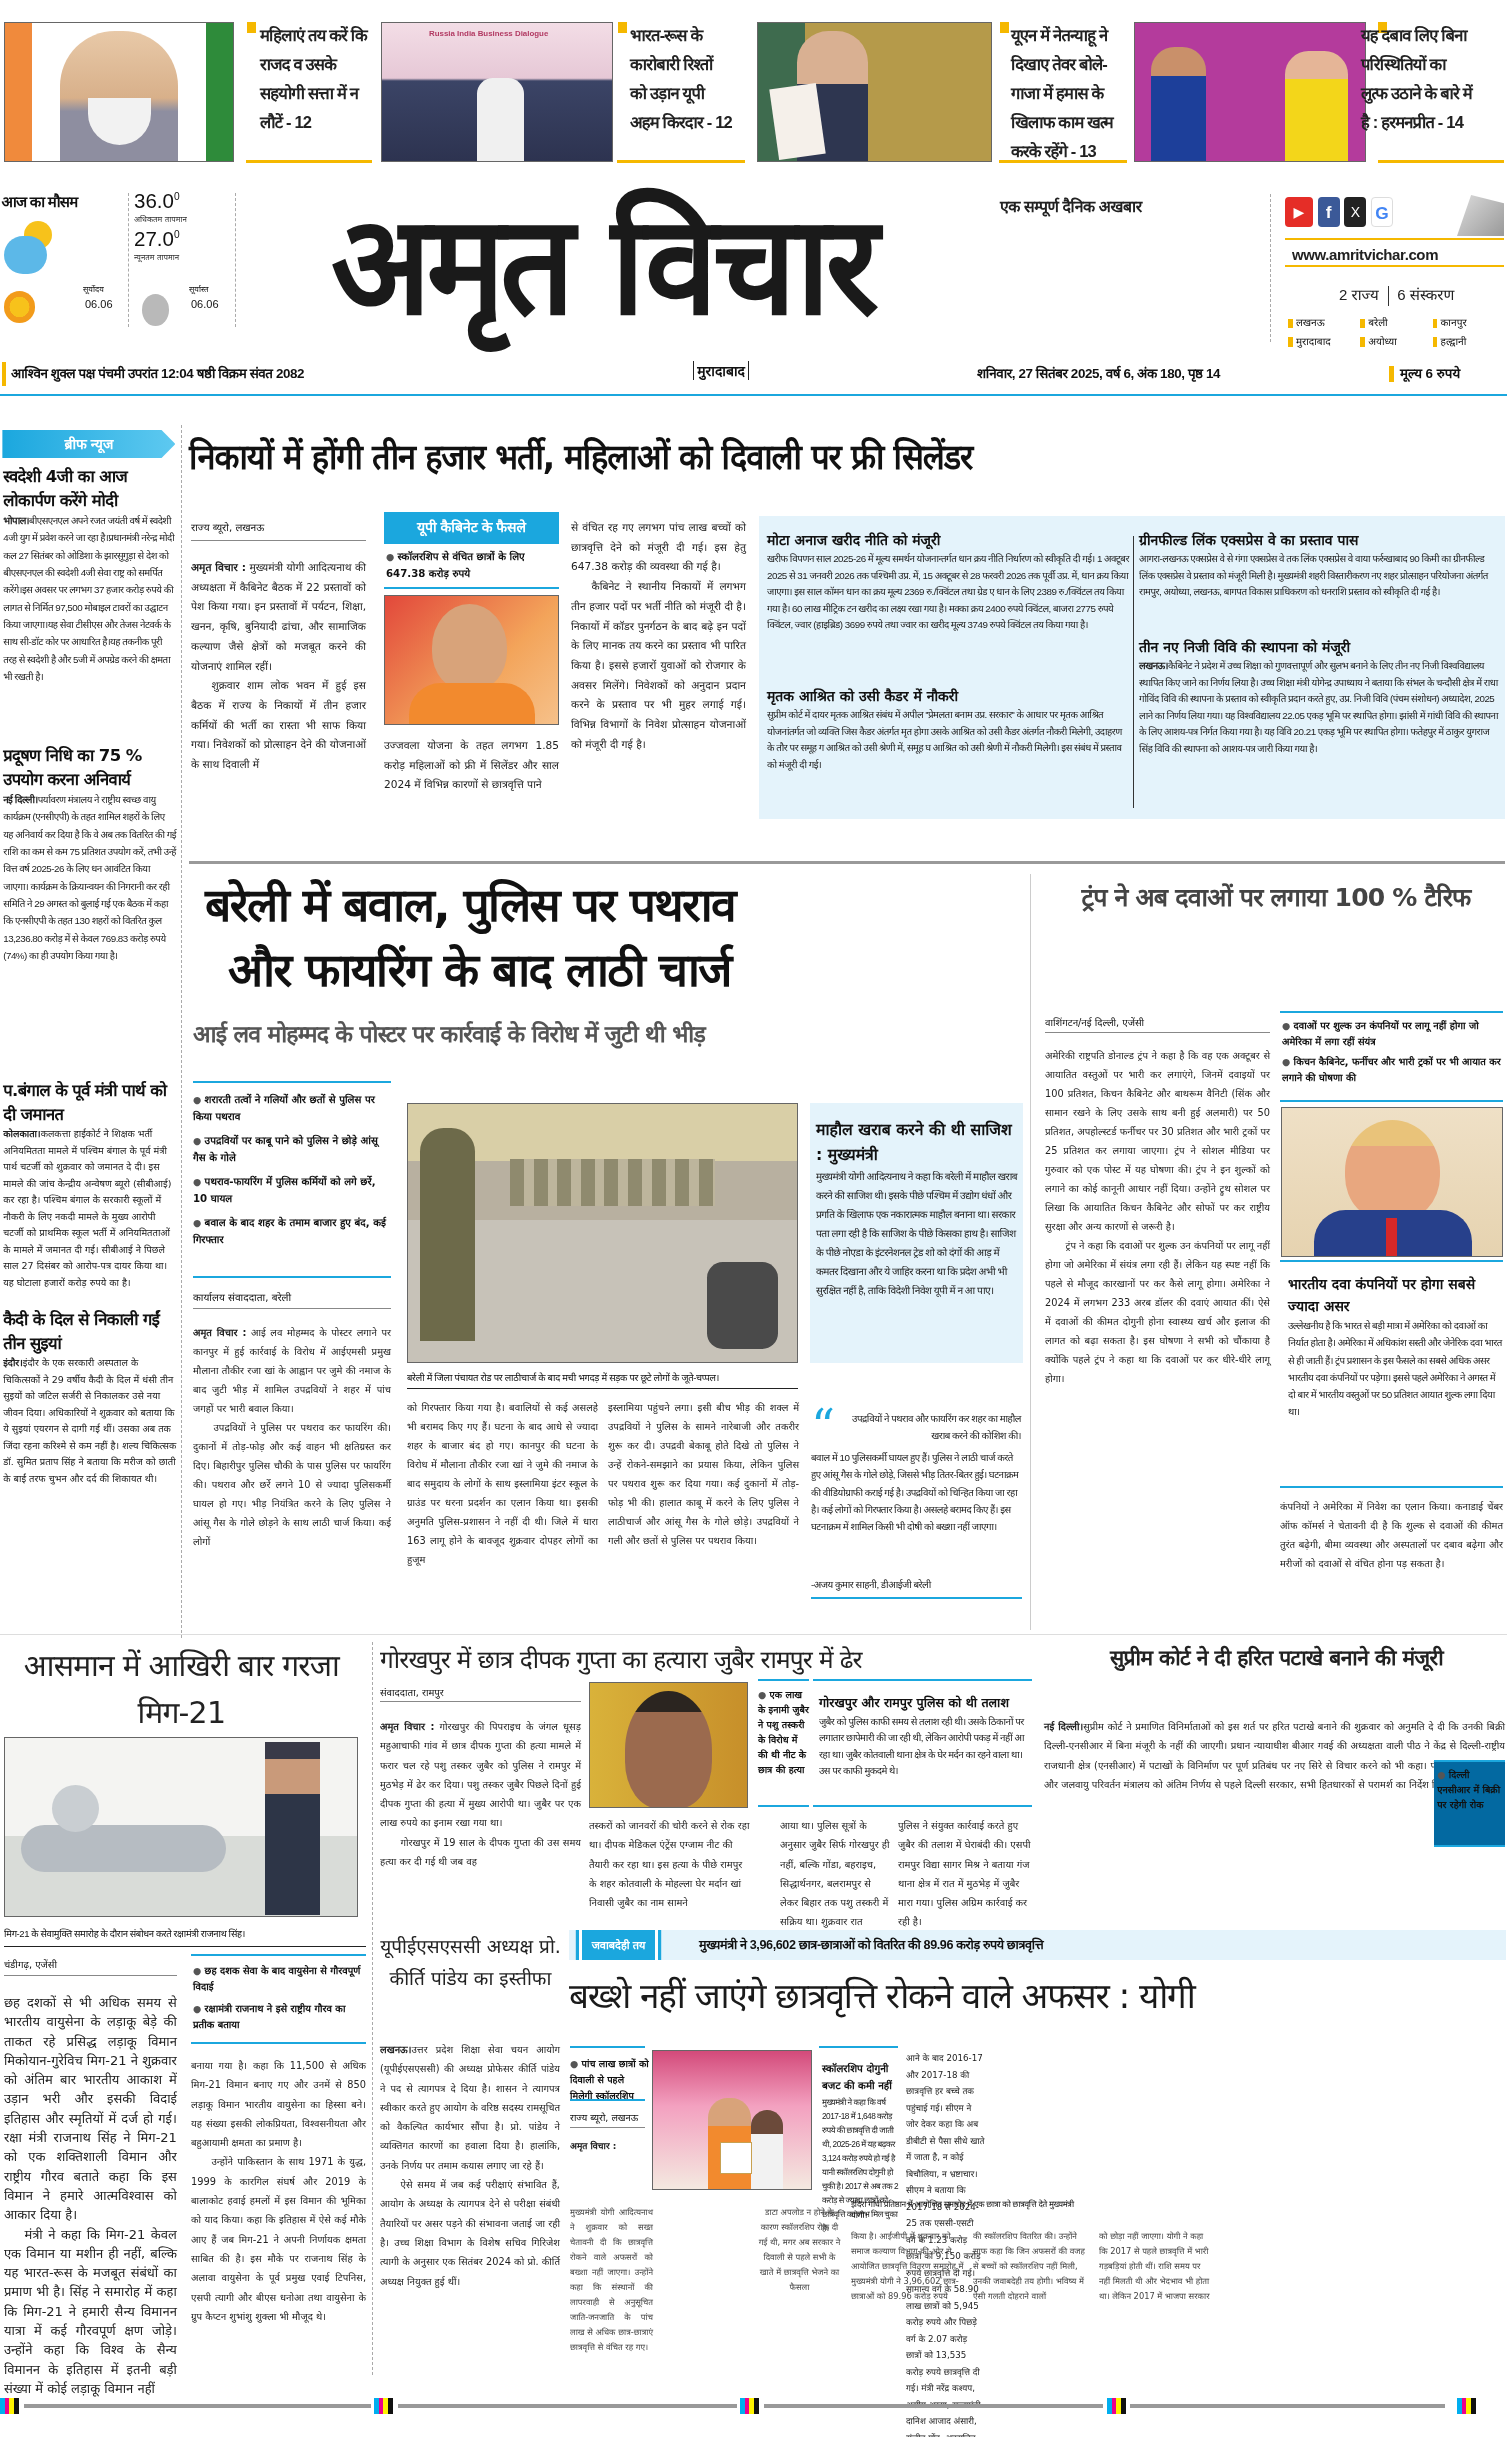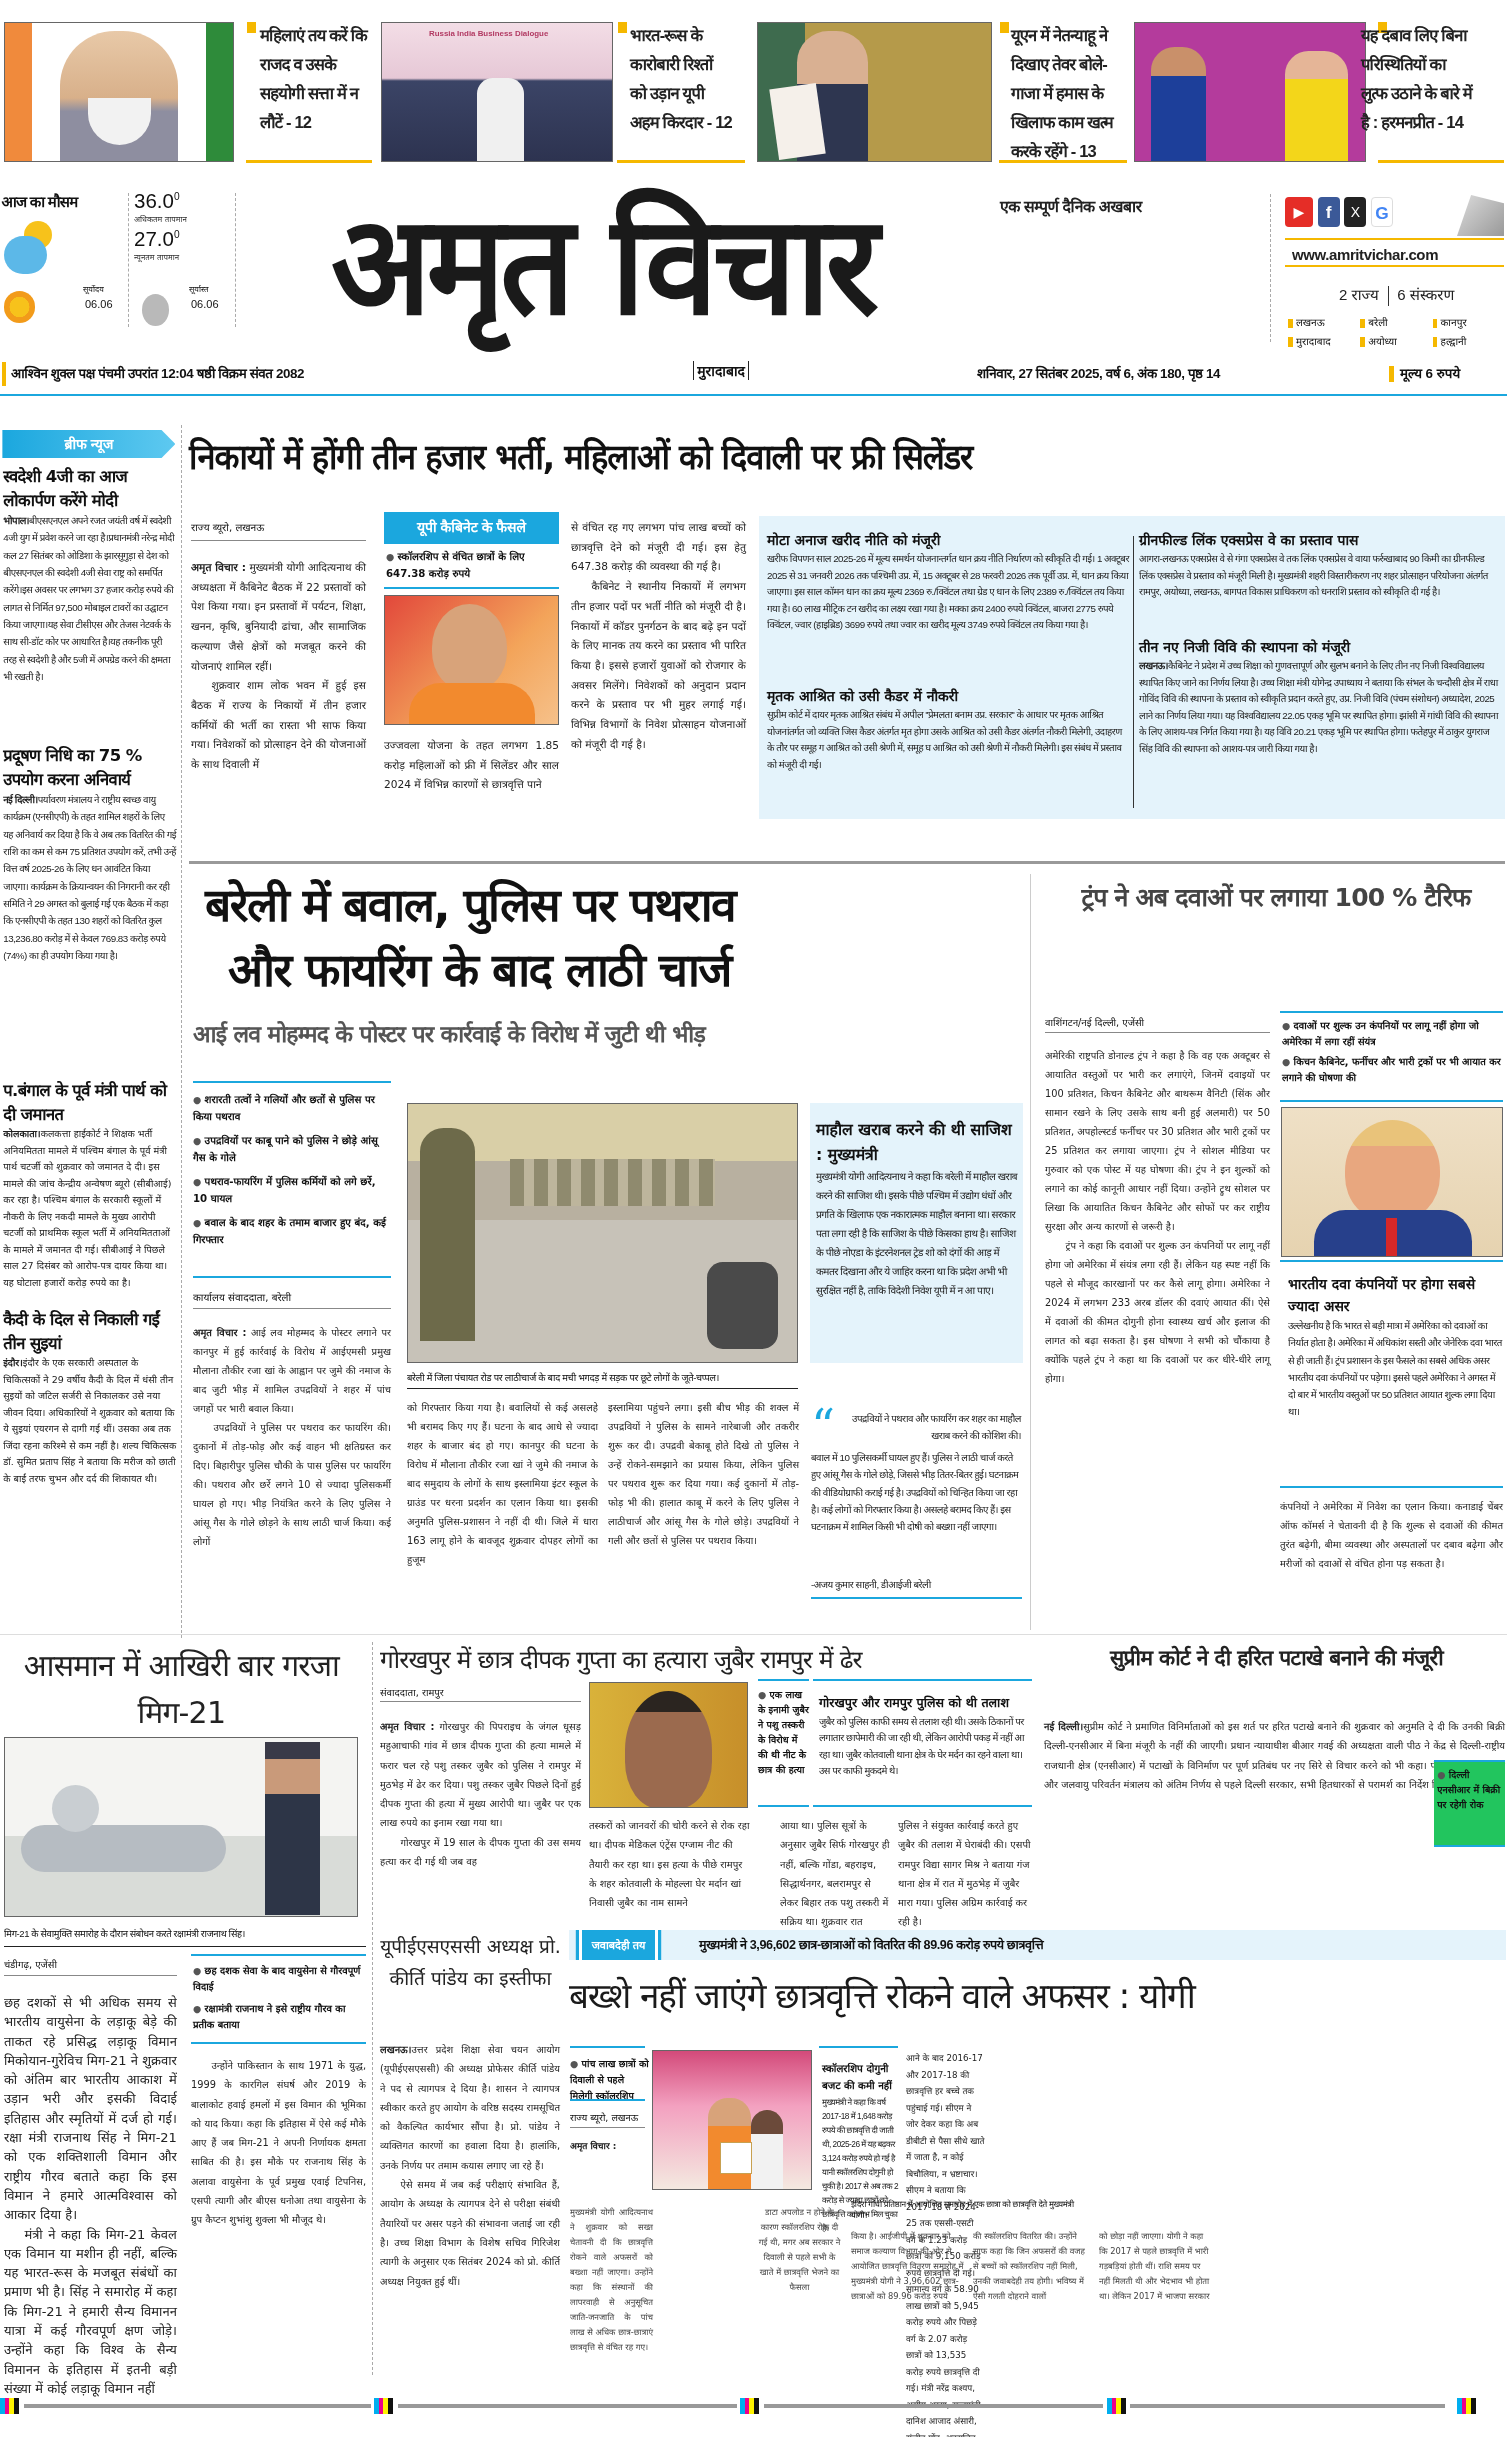--- a/index.html
+++ b/index.html
@@ -269,20 +269,21 @@
     <div>छह दशकों से भी अधिक समय से भारतीय वायुसेना के लड़ाकू बेड़े की ताकत रहे प्रसिद्ध लड़ाकू विमान मिकोयान-गुरेविच मिग-21 ने शुक्रवार को अंतिम बार भारतीय आकाश में उड़ान भरी और इसकी विदाई इतिहास और स्मृतियों में दर्ज हो गई। रक्षा मंत्री राजनाथ सिंह ने मिग-21 को एक शक्तिशाली विमान और राष्ट्रीय गौरव बताते कहा कि इस विमान ने हमारे आत्मविश्वास को आकार दिया है।</div>
     <div class="p-indent">मंत्री ने कहा कि मिग-21 केवल एक विमान या मशीन ही नहीं, बल्कि यह भारत-रूस के मजबूत संबंधों का प्रमाण भी है। सिंह ने समारोह में कहा कि मिग-21 ने हमारी सैन्य विमानन यात्रा में कई गौरवपूर्ण क्षण जोड़े। उन्होंने कहा कि विश्व के सैन्य विमानन के इतिहास में इतनी बड़ी संख्या में कोई लड़ाकू विमान नहीं</div>
   </div>
   <div class="cyanline" style="left:191px;top:1954px;width:175px;height:2.4px"></div>
   <div class="colbox" style="left:193px;top:1963px;width:173px">
     <div class="bullet hd" style="font-size:9.8px;line-height:15.8px;margin-bottom:6.3px">छह दशक सेवा के बाद वायुसेना से गौरवपूर्ण विदाई</div>
     <div class="bullet hd" style="font-size:9.8px;line-height:15.8px">रक्षामंत्री राजनाथ ने इसे राष्ट्रीय गौरव का प्रतीक बताया</div>
   </div>
   <div class="cyanline" style="left:191px;top:2042px;width:175px;height:2.4px"></div>
   <div class="colbox bodytxt" style="left:191px;top:2056px;width:175px;font-size:9.8px;line-height:19.3px">
+    <div>बनाया गया है। कहा कि 11,500 से अधिक मिग-21 विमान बनाए गए और उनमें से 850 लड़ाकू विमान भारतीय वायुसेना का हिस्सा बने। यह संख्या इसकी लोकप्रियता, विश्वसनीयता और बहुआयामी क्षमता का प्रमाण है।</div>
     <div class="p-indent">उन्होंने पाकिस्तान के साथ 1971 के युद्ध, 1999 के कारगिल संघर्ष और 2019 के बालाकोट हवाई हमलों में इस विमान की भूमिका को याद किया। कहा कि इतिहास में ऐसे कई मौके आए हैं जब मिग-21 ने अपनी निर्णायक क्षमता साबित की है। इस मौके पर राजनाथ सिंह के अलावा वायुसेना के पूर्व प्रमुख एवाई टिपनिस, एसपी त्यागी और बीएस धनोआ तथा वायुसेना के ग्रुप कैप्टन शुभांशु शुक्ला भी मौजूद थे।</div>
   </div>
   <div class="dashv" style="left:372px;top:1642px;height:733px;border-left-width:0.8px"></div>
 </div>
 
 <div>
   <div style="position:absolute;left:380px;top:1931px;width:181px;font-family:'DejaVu Sans',sans-serif;font-size:19px;line-height:31.5px;text-align:center;color:#222">यूपीईएसएससी अध्यक्ष प्रो. कीर्ति पांडेय का इस्तीफा</div>
   <div class="colbox bodytxt" style="left:380px;top:2040px;width:180px;font-size:9.8px;line-height:19.3px">
     <b>लखनऊ।</b><span>उत्तर प्रदेश शिक्षा सेवा चयन आयोग (यूपीईएसएससी) की अध्यक्ष प्रोफेसर कीर्ति पांडेय ने पद से त्यागपत्र दे दिया है। शासन ने त्यागपत्र स्वीकार करते हुए आयोग के वरिष्ठ सदस्य रामसूचित को वैकल्पित कार्यभार सौंपा है। प्रो. पांडेय ने व्यक्तिगत कारणों का हवाला दिया है। हालांकि, उनके निर्णय पर तमाम कयास लगाए जा रहे हैं।</span>
     <div class="p-indent">ऐसे समय में जब कई परीक्षाएं संभावित हैं, आयोग के अध्यक्ष के त्यागपत्र देने से परीक्षा संबंधी तैयारियों पर असर पड़ने की संभावना जताई जा रही है। उच्च शिक्षा विभाग के विशेष सचिव गिरिजेश त्यागी के अनुसार एक सितंबर 2024 को प्रो. कीर्ति अध्यक्ष नियुक्त हुई थीं।</div>
@@ -313,21 +314,21 @@
   <div class="cyanline" style="left:813px;top:1805px;width:219px;height:2.4px"></div>
   <div class="colbox bodytxt" style="left:780px;top:1816px;width:110px;font-size:9.8px;line-height:19.3px;text-align:left">आया था। पुलिस सूत्रों के अनुसार जुबैर सिर्फ गोरखपुर ही नहीं, बल्कि गोंडा, बहराइच, सिद्धार्थनगर, बलरामपुर से लेकर बिहार तक पशु तस्करी में सक्रिय था। शुक्रवार रात एसटीएफ और रामपुर</div>
   <div class="colbox bodytxt" style="left:898px;top:1816px;width:134px;font-size:9.8px;line-height:19.3px;text-align:left">पुलिस ने संयुक्त कार्रवाई करते हुए जुबैर की तलाश में घेराबंदी की। एसपी रामपुर विद्या सागर मिश्र ने बताया गंज थाना क्षेत्र में रात में मुठभेड़ में जुबैर मारा गया। पुलिस अग्रिम कार्रवाई कर रही है।</div>
 </div>
 
 <div>
   <div style="position:absolute;left:1048px;top:1642px;width:457px;font-family:'DejaVu Sans',sans-serif;font-weight:bold;font-size:21px;line-height:33px;text-align:center;color:#222;letter-spacing:-0.6px">सुप्रीम कोर्ट ने दी हरित पटाखे बनाने की मंजूरी</div>
   <div class="colbox bodytxt" style="left:1044px;top:1717px;width:461px;font-size:9.8px;line-height:19.3px">
     <b>नई दिल्ली।</b><span>सुप्रीम कोर्ट ने प्रमाणित विनिर्माताओं को इस शर्त पर हरित पटाखे बनाने की शुक्रवार को अनुमति दे दी कि उनकी बिक्री दिल्ली-एनसीआर में बिना मंजूरी के नहीं की जाएगी। प्रधान न्यायाधीश बीआर गवई की अध्यक्षता वाली पीठ ने केंद्र से दिल्ली-राष्ट्रीय राजधानी क्षेत्र (एनसीआर) में पटाखों के विनिर्माण पर पूर्ण प्रतिबंध पर नए सिरे से विचार करने को भी कहा। पीठ ने पर्यावरण, वन और जलवायु परिवर्तन मंत्रालय को अंतिम निर्णय से पहले दिल्ली सरकार, सभी हितधारकों से परामर्श का निर्देश दिया।</span>
   </div>
-  <div style="position:absolute;left:1434px;top:1760px;width:71px;height:87px;background:#22c55e;border-top:2.4px solid #1ba7de;border-bottom:2.4px solid #1ba7de;padding:4.7px 0 0 3.2px">
+  <div style="position:absolute;left:1434px;top:1760px;width:71px;height:87px;background:#0369a1;border-top:2.4px solid #1ba7de;border-bottom:2.4px solid #1ba7de;padding:4.7px 0 0 3.2px">
     <div class="bullet hd" style="font-size:9.5px;line-height:15px">दिल्ली एनसीआर में बिक्री पर रहेगी रोक</div>
   </div>
 </div>
 
 <div>
   <div style="position:absolute;left:569px;top:1930px;width:937px;height:30px;background:#e4f3fb"></div>
   <div style="position:absolute;left:579px;top:1930px;width:79px;height:30px;background:#1ba7de;border-left:3.2px solid #fff;border-right:3.2px solid #fff;box-shadow:-3.2px 0 0 #1ba7de,3.2px 0 0 #1ba7de;color:#fff;font-family:'Liberation Sans',sans-serif;font-weight:bold;font-size:11px;text-align:center;line-height:30px"><span>जवाबदेही तय होगी</span></div>
   <div style="position:absolute;left:699px;top:1936px;font-family:'Liberation Sans',sans-serif;font-weight:bold;font-size:12.6px;letter-spacing:-0.4px">मुख्यमंत्री ने 3,96,602 छात्र-छात्राओं को वितरित की 89.96 करोड़ रुपये छात्रवृत्ति</div>
   <div style="position:absolute;left:569px;top:1969px;width:937px;font-family:'DejaVu Sans',sans-serif;font-size:35px;line-height:54px;letter-spacing:-1.2px;color:#1a1a1a;white-space:nowrap">बख्शे नहीं जाएंगे छात्रवृत्ति रोकने वाले अफसर : योगी</div>
 

